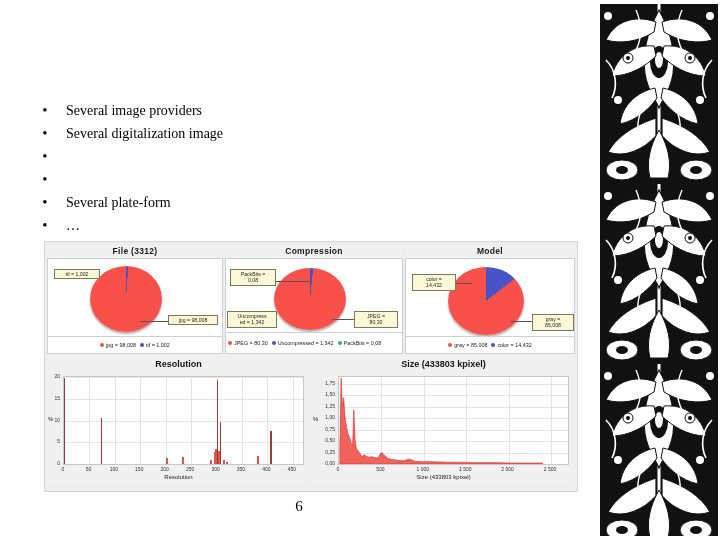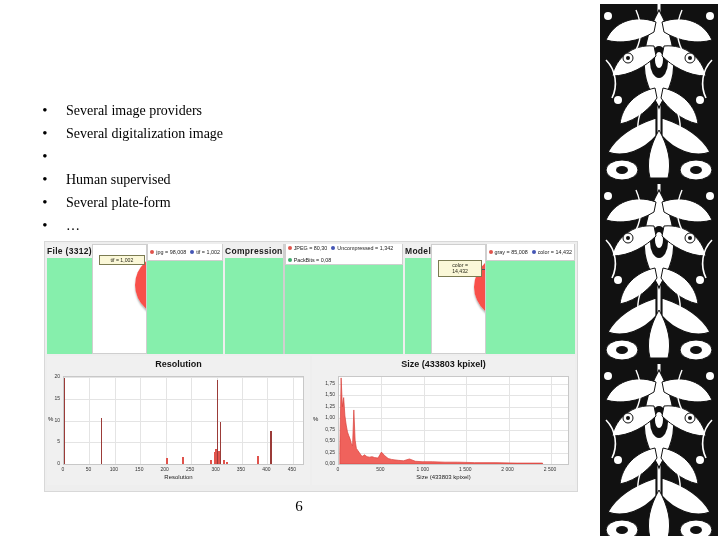--- a/index.html
+++ b/index.html
@@ -29,21 +29,21 @@
     text-align:right;
   }
 
   
   .shot{
     position:absolute;left:44px;top:241px;width:534px;height:251px;
     background:#eeeeee;border:1px solid #d8d8d8;box-sizing:border-box;
     font-family:"Liberation Sans", sans-serif;
   }
   .shot-top{display:flex;height:112px;width:100%;box-sizing:border-box;padding:2px 2px 0 2px;gap:2px;}
-  .panel{background:#86efac;position:relative;box-sizing:border-box;display:flex;flex-direction:row;}
+  .panel{background:#86efac;position:relative;box-sizing:border-box;display:flex;flex-direction:column;}
   .panel.p-file{flex:0 0 176px;}
   .panel.p-comp{flex:0 0 178px;}
   .panel.p-model{flex:1 1 auto;}
   .panel-title{
     height:14px;line-height:14px;text-align:center;font-size:8.5px;font-weight:bold;
     color:#1a1a1a;background:#f0f0f0;letter-spacing:.3px;
   }
   .panel-plot{
     flex:1 1 auto;background:#ffffff;border:1px solid #cfcfcf;position:relative;overflow:hidden;
   }
@@ -111,21 +111,20 @@
       </div>
       <div class="bullet-row">
         <span class="bullet-dot">•</span>
         <span class="bullet-text">Several digitalization image</span>
       </div>
       <div class="bullet-row">
         <span class="bullet-dot">•</span>
       </div>
       <div class="bullet-row">
         <span class="bullet-dot">•</span>
-        <span class="bullet-text">Human supervised</span>
       </div>
       <div class="bullet-row">
         <span class="bullet-dot">•</span>
         <span class="bullet-text">Several plate-form</span>
       </div>
       <div class="bullet-row">
         <span class="bullet-dot">•</span>
         <span class="bullet-text">…</span>
       </div>
     </div>

